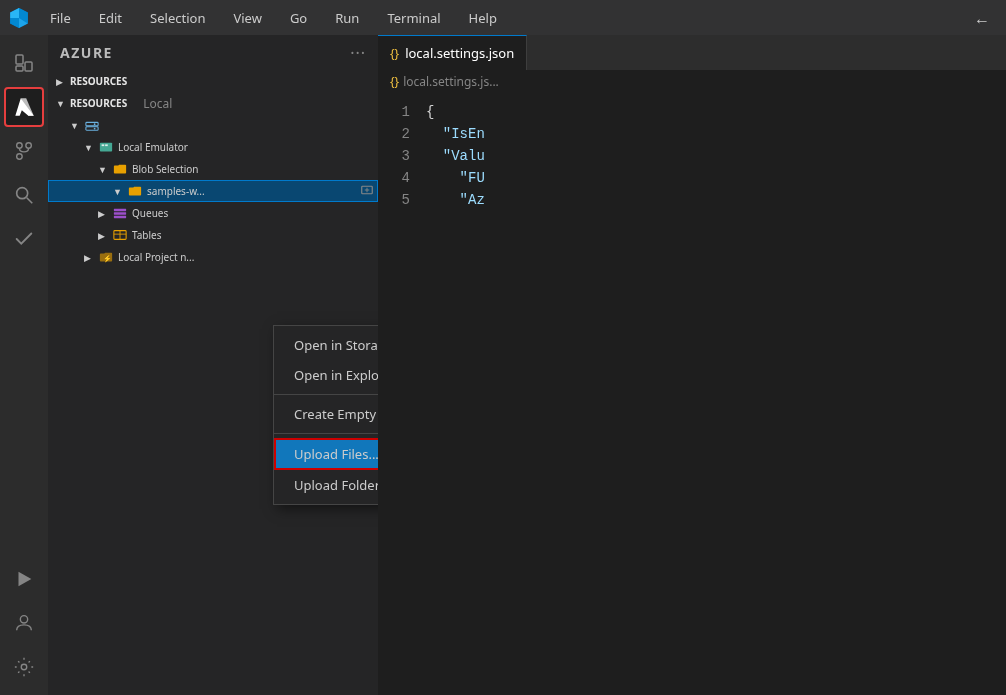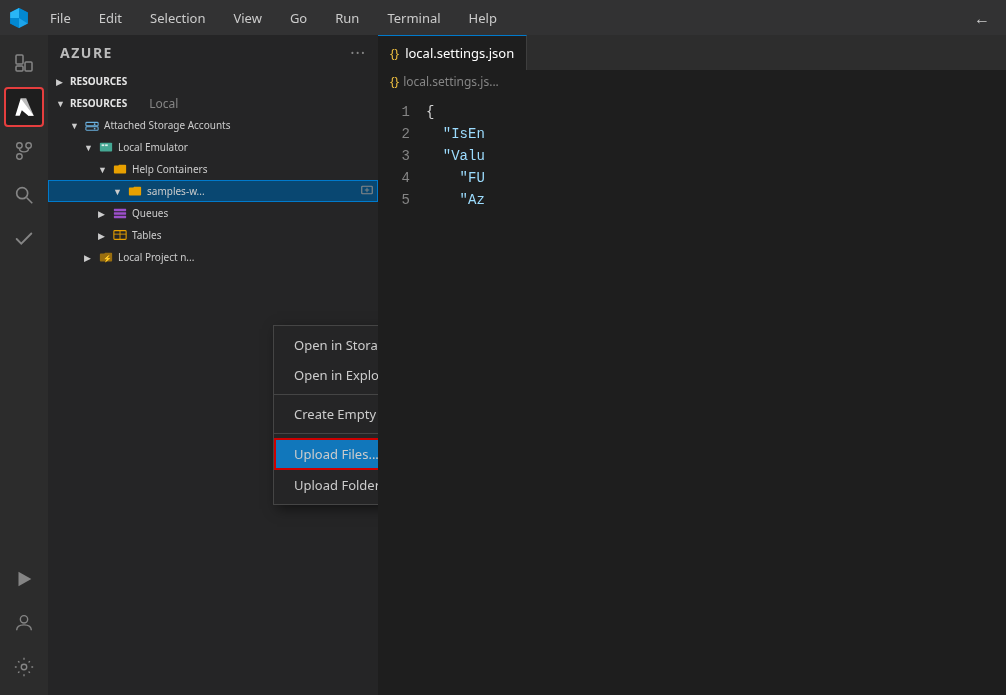--- a/index.html
+++ b/index.html
@@ -150,21 +150,21 @@
       font-size: 13px;
     }
     .tree-label {
       font-size: 10px;
       color: #cccccc;
     }
     .tree-label.bold { font-weight: 700; color: #e5e5e5; }
     .tree-label-secondary {
       font-size: 12px;
       color: #858585;
-      margin-left: 22px;
+      margin-left: 16px;
     }
 
     
     .indent-0 { padding-left: 8px; }
     .indent-1 { padding-left: 22px; }
     .indent-2 { padding-left: 36px; }
     .indent-3 { padding-left: 50px; }
     .indent-4 { padding-left: 64px; }
     .indent-5 { padding-left: 78px; }
 
@@ -370,21 +370,20 @@
     <div class="tree-item indent-1">
       <span class="arrow">▼</span>
       <span class="tree-icon">
         <svg width="14" height="14" viewBox="0 0 16 16">
           <rect x="1" y="5" width="14" height="4" rx="1" fill="none" stroke="#6ab0de" stroke-width="1.2"></rect>
           <circle cx="11" cy="7" r="1" fill="#6ab0de"></circle>
           <rect x="1" y="10" width="14" height="4" rx="1" fill="none" stroke="#6ab0de" stroke-width="1.2"></rect>
           <circle cx="11" cy="12" r="1" fill="#6ab0de"></circle>
         </svg>
       </span>
-      <span class="tree-label">Attached Storage Accounts</span>
     </div>
 
     <div class="tree-item indent-2">
       <span class="arrow">▼</span>
       <span class="tree-icon">
         <svg width="14" height="14" viewBox="0 0 16 16">
           <rect x="1" y="3" width="14" height="10" rx="1" fill="#4ec9b0" opacity="0.8"></rect>
           <rect x="3" y="5" width="3" height="2" fill="white" opacity="0.8"></rect>
           <rect x="7" y="5" width="3" height="2" fill="white" opacity="0.8"></rect>
         </svg>
@@ -392,21 +391,21 @@
       <span class="tree-label">Local Emulator</span>
     </div>
 
     <div class="tree-item indent-3">
       <span class="arrow">▼</span>
       <span class="tree-icon">
         <svg width="14" height="14" viewBox="0 0 16 16">
           <path d="M1 5 Q1 4 2 4 L6 4 L7 3 L14 3 Q15 3 15 4 L15 12 Q15 13 14 13 L2 13 Q1 13 1 12 Z" fill="#e8a000"></path>
         </svg>
       </span>
-      <span class="tree-label">Help Containers</span>
+      <span class="tree-label">Blob Selection</span>
     </div>
 
     <div class="tree-item indent-4 highlighted">
       <span class="arrow">▼</span>
       <span class="tree-icon">
         <svg width="14" height="14" viewBox="0 0 16 16">
           <path d="M1 5 Q1 4 2 4 L6 4 L7 3 L14 3 Q15 3 15 4 L15 12 Q15 13 14 13 L2 13 Q1 13 1 12 Z" fill="#e8a000"></path>
         </svg>
       </span>
       <span class="tree-label">samples-w...</span>

